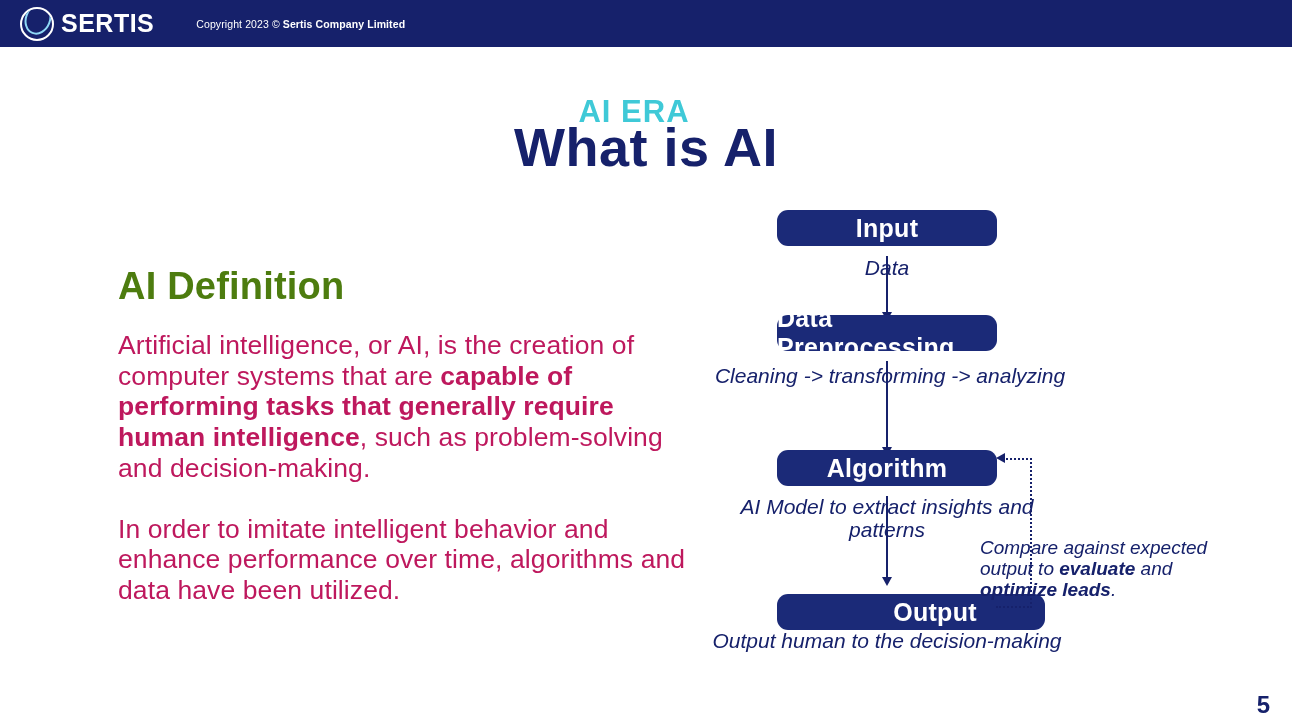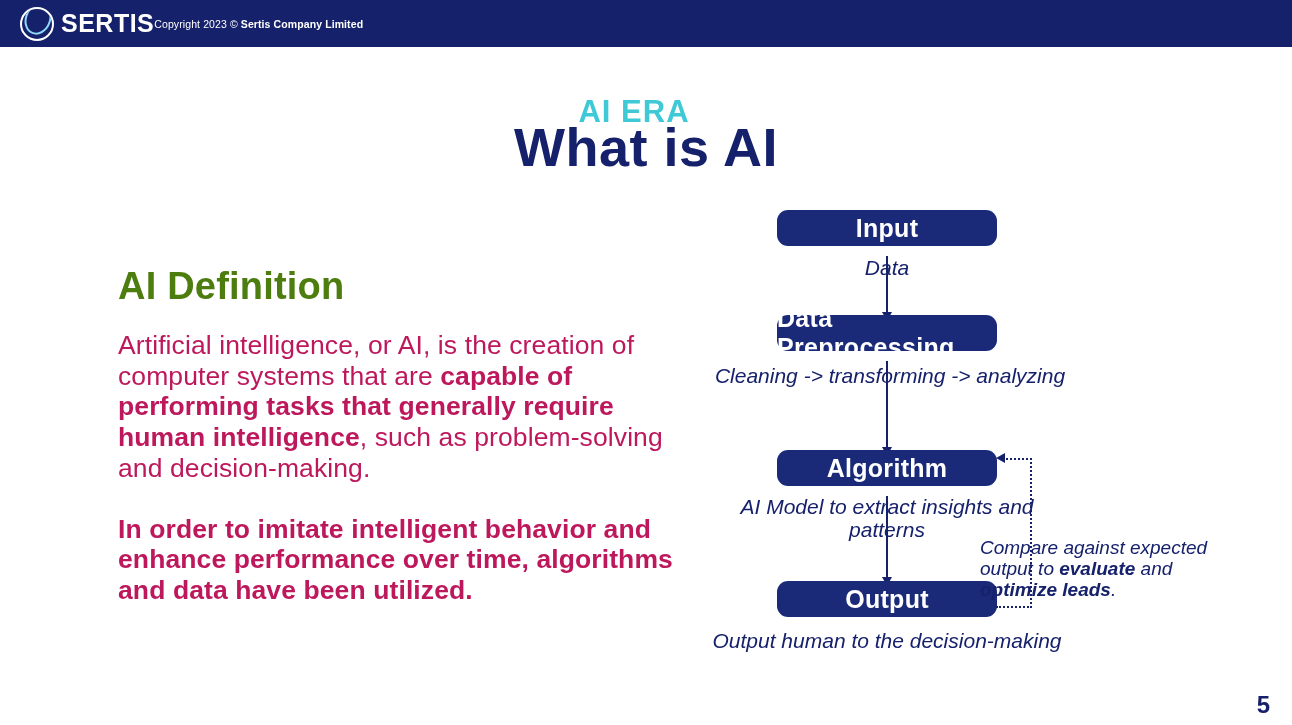--- a/index.html
+++ b/index.html
@@ -52,20 +52,21 @@
   .logo-text {
     color: #ffffff;
     font-size: 25px;
     font-weight: bold;
     letter-spacing: 0.5px;
     margin-left: 7px;
   }
   .copyright {
     color: #ffffff;
     font-size: 10.5px;
+    margin-left: 42px;
     letter-spacing: 0.1px;
   }
   .copyright b { font-weight: bold; }
 
   
   .eyebrow {
     position: absolute;
     top: 78px;
     left: 0; width: 1268px;
     text-align: center;
@@ -100,21 +101,21 @@
     margin: 0 0 22px 0;
     letter-spacing: 0.2px;
   }
   .para {
     color: #be185d;
     font-size: 26.5px;
     line-height: 1.16;
     margin: 0 0 30px 0;
     letter-spacing: 0.1px;
   }
-  .para.indent { text-indent: 0; padding-left: 0; font-weight: bold; }
+  .para.indent { text-indent: 0; padding-left: 0; }
   .para b { font-weight: bold; }
 
   
   .flow {
     position: absolute;
     left: 700px;
     top: 190px;
     width: 580px;
     height: 500px;
   }
@@ -129,21 +130,21 @@
     font-size: 25px;
     font-weight: bold;
     display: flex;
     align-items: center;
     justify-content: center;
     letter-spacing: 0.3px;
   }
   .node-input { top: 20px; }
   .node-prep  { top: 125px; }
   .node-algo  { top: 260px; }
-  .node-out   { top: 391px; }
+  .node-out   { top: 404px; padding-left: 48px; }
 
   .edge-label {
     position: absolute;
     color: #16216b;
     font-size: 21px;
     font-style: italic;
     text-align: center;
     white-space: nowrap;
   }
   .lbl-data  { top: 66px;  left: 0; width: 374px; }

